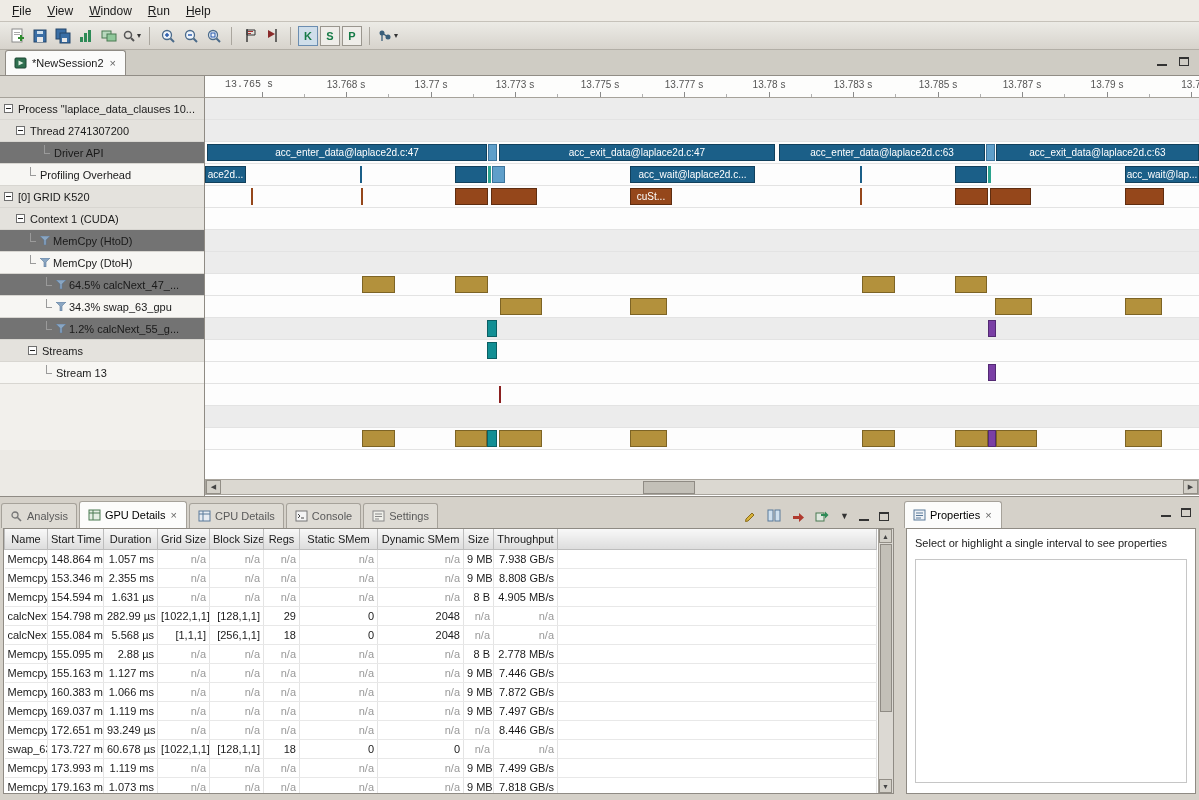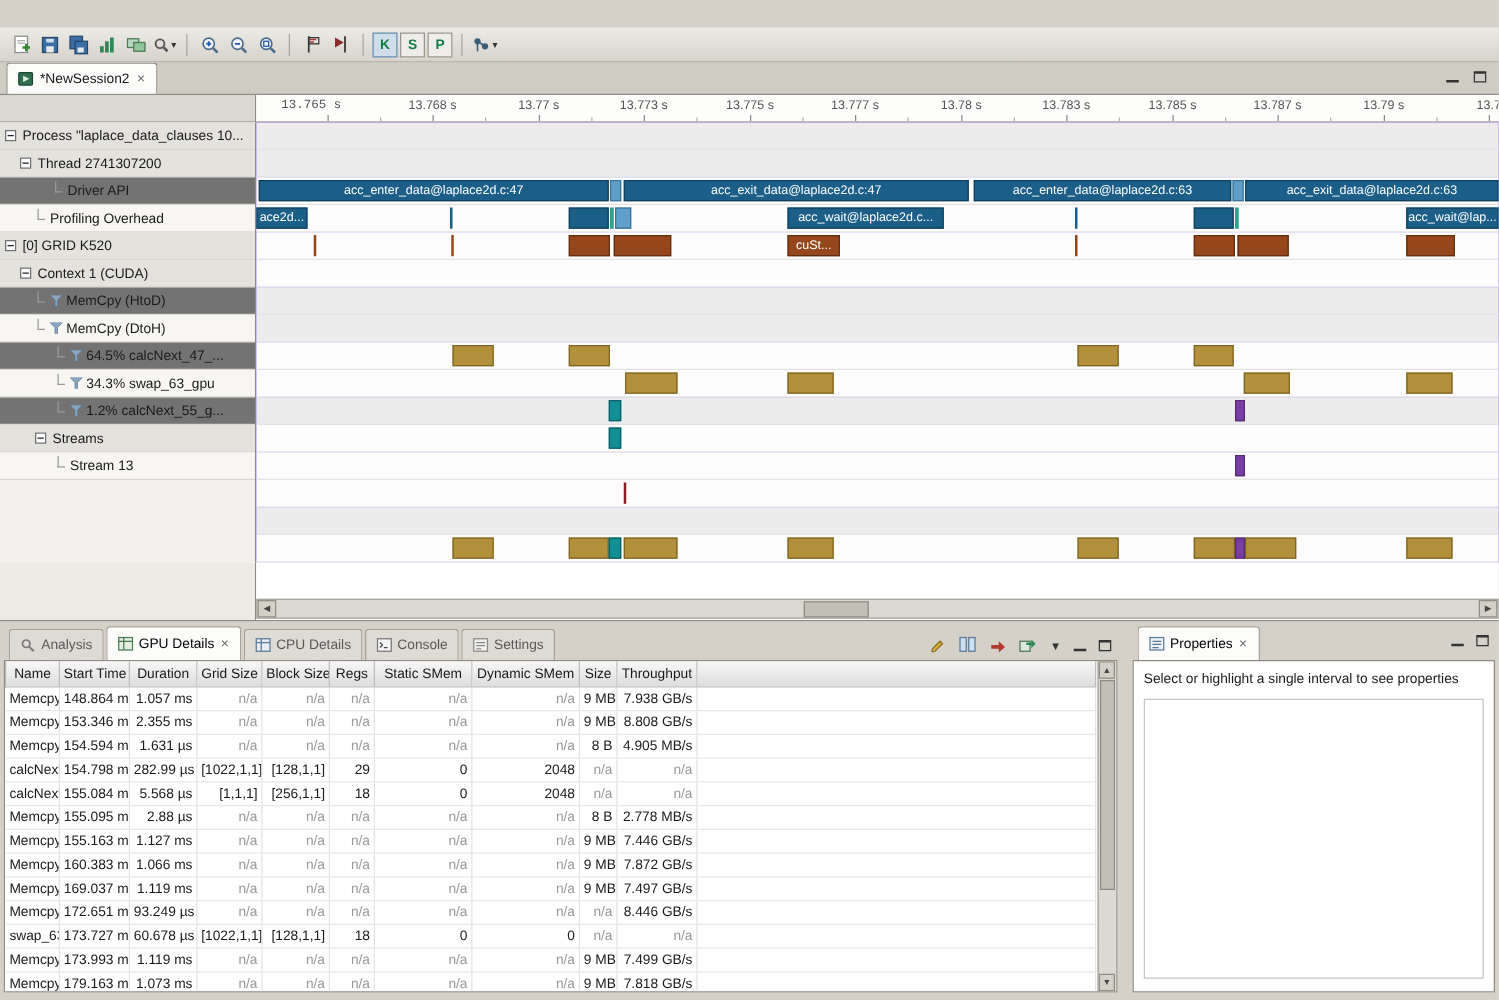--- a/index.html
+++ b/index.html
@@ -48,21 +48,21 @@
   .t-row{position:relative;height:22px;border-bottom:1px solid #e3e3e3;background:#fdfdfd}
   .t-row.grp{background:#ececec}
   .bar{position:absolute;top:2px;height:17px;border:1px solid rgba(0,0,0,.3);color:#fff;font-size:10px;line-height:15px;text-align:center;overflow:hidden;white-space:nowrap}
   #tree-south{position:absolute;left:0;top:374px;width:205px;height:46px;background:#eceae5;border-right:1px solid #8f8b84}
   #t-south{position:absolute;left:205px;top:374px;width:994px;height:46px;background:#fff}
   #hscroll{position:absolute;left:0;top:29px;width:994px;height:16px;background:#dbd8d1;border:1px solid #a9a59d;display:flex;align-items:center;justify-content:space-between}
   .scroll-btn{width:15px;height:14px;background:#d3d0c8;border:1px solid #928e86;font-size:7px;color:#444;display:flex;align-items:center;justify-content:center}
   .hthumb{position:absolute;left:437px;top:1px;width:52px;height:13px;background:#c3c0b8;border:1px solid #8f8b84}
 
   
-  .tabbar{position:relative;height:28px;display:flex;align-items:flex-end;padding-left:7px;gap:2px}
+  .tabbar{position:relative;height:28px;display:flex;align-items:flex-end;padding-left:1px;gap:2px}
   .tab{height:25px;display:flex;align-items:center;gap:4px;padding:0 8px;border:1px solid #a6a29a;border-bottom:none;border-radius:3px 3px 0 0;background:#dedbd4;color:#5a5a5a}
   .tab.active{background:#fcfcfb;color:#000;height:27px}
   .tab-icon{width:13px;height:12px;display:flex}
   #bottom-left{position:absolute;left:0;top:500px;width:897px;height:297px}
   #bl-body{position:absolute;left:3px;right:3px;top:28px;bottom:3px;background:#fff;border:1px solid #8f8b84;overflow:hidden}
   .mini-toolbar{position:absolute;right:8px;top:8px;display:flex;gap:10px;align-items:center}
   .mini-toolbar .dd{font-size:9px}
   #gpu-table{border-collapse:collapse;table-layout:fixed;width:873px;font-size:11px}
   #gpu-table th{height:20px;background:linear-gradient(#f8f8f8,#dddddd);border:1px solid #bdbdbd;border-top:none;font-weight:normal;text-align:center;padding:0 3px;white-space:nowrap;overflow:hidden}
   #gpu-table td{height:19px;border-right:1px solid #e4e4e4;border-bottom:1px solid #e8e8e8;padding:0 3px;white-space:nowrap;overflow:hidden}
@@ -75,20 +75,27 @@
   .vbtn-dn{position:absolute;bottom:0}
   #bottom-right{position:absolute;left:903px;top:500px;width:296px;height:297px}
   #br-body{position:absolute;left:3px;right:3px;top:28px;bottom:3px;background:#fff;border:1px solid #8f8b84;padding:8px}
   #props-box{position:absolute;left:8px;right:8px;top:30px;bottom:10px;border:1px solid #c6c6c6;background:#fff}
 </style>
 </head>
 <body>
 
 <div id="app">
 
+  <div id="menubar">
+      <span class="menu-item"><u>F</u>ile</span>
+      <span class="menu-item"><u>V</u>iew</span>
+      <span class="menu-item"><u>W</u>indow</span>
+      <span class="menu-item"><u>R</u>un</span>
+      <span class="menu-item"><u>H</u>elp</span>
+    </div>
 
   <div id="toolbar">
     <span class="tb-icon">
         <svg width="16" height="16">
           <rect x="3" y="1" width="10" height="13" fill="#fff" stroke="#8a8a8a"></rect>
           <rect x="5" y="4" width="6" height="1" fill="#aaa"></rect>
           <rect x="5" y="6" width="6" height="1" fill="#aaa"></rect>
           <rect x="9" y="9" width="6" height="2" fill="#2e8b2e"></rect>
           <rect x="11" y="7" width="2" height="6" fill="#2e8b2e"></rect>
         </svg>

